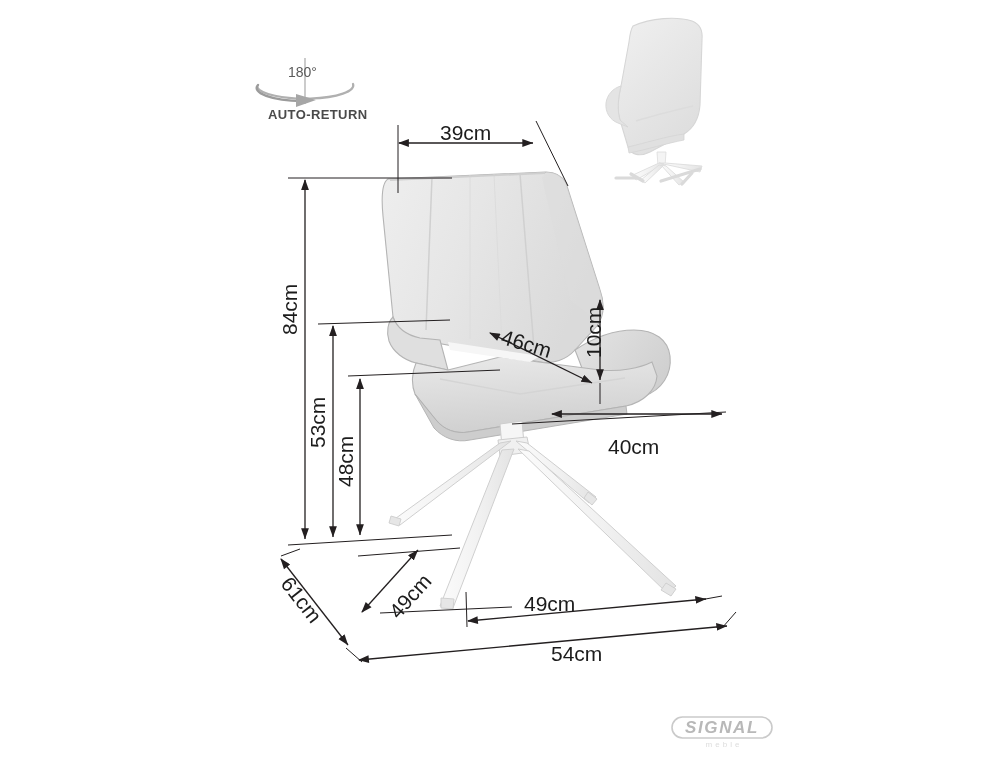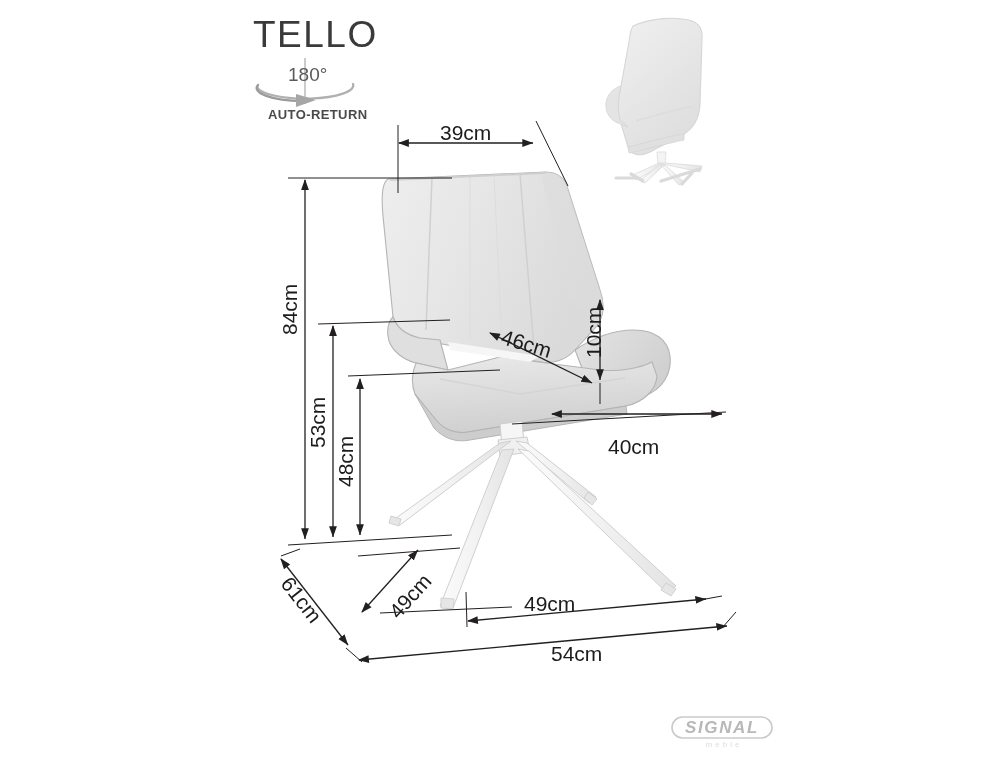--- a/index.html
+++ b/index.html
@@ -32,21 +32,21 @@
     left: 253px;
     top: 16px;
     font-size: 37px;
     font-weight: 300;
     letter-spacing: 1.5px;
     color: #3a3a3a;
   }
   #rot-deg {
     left: 288px;
     top: 65px;
-    font-size: 19px;
+    font-size: 14px;
     font-weight: 400;
     color: #5a5a5a;
   }
   #rot-label {
     left: 268px;
     top: 108px;
     font-size: 13px;
     font-weight: bold;
     letter-spacing: 0.4px;
     color: #4a4a4a;
@@ -256,21 +256,20 @@
       <line x1="346" y1="648" x2="362" y2="662" stroke="#231f20" stroke-width="1"></line>
     </g>
 
     <g>
       <rect x="672" y="717" width="100" height="21" rx="10.5" ry="10.5" fill="none" stroke="#cacaca" stroke-width="1.6"></rect>
       <text x="722" y="733" text-anchor="middle" font-family="Liberation Sans, sans-serif" font-size="17" font-weight="bold" font-style="italic" letter-spacing="1.6" fill="#b8b8b8">SIGNAL</text>
       <text x="724" y="747" text-anchor="middle" font-family="Liberation Sans, sans-serif" font-size="8" letter-spacing="3" fill="#dddddd">meble</text>
     </g>
   </svg>
 
-  <div class="txt" id="product-title">TELLO</div>
 
   <div class="txt" id="rot-deg">180°</div>
 
   <div class="txt" id="rot-label">AUTO-RETURN</div>
 
   <div class="txt dim" style="left:440px; top:122px;">39cm</div>
 
   <div class="txt dim" style="left:279px; top:335px; transform:rotate(-90deg); transform-origin:left top;">84cm</div>
 
   <div class="txt dim" style="left:307px; top:448px; transform:rotate(-90deg); transform-origin:left top;">53cm</div>

